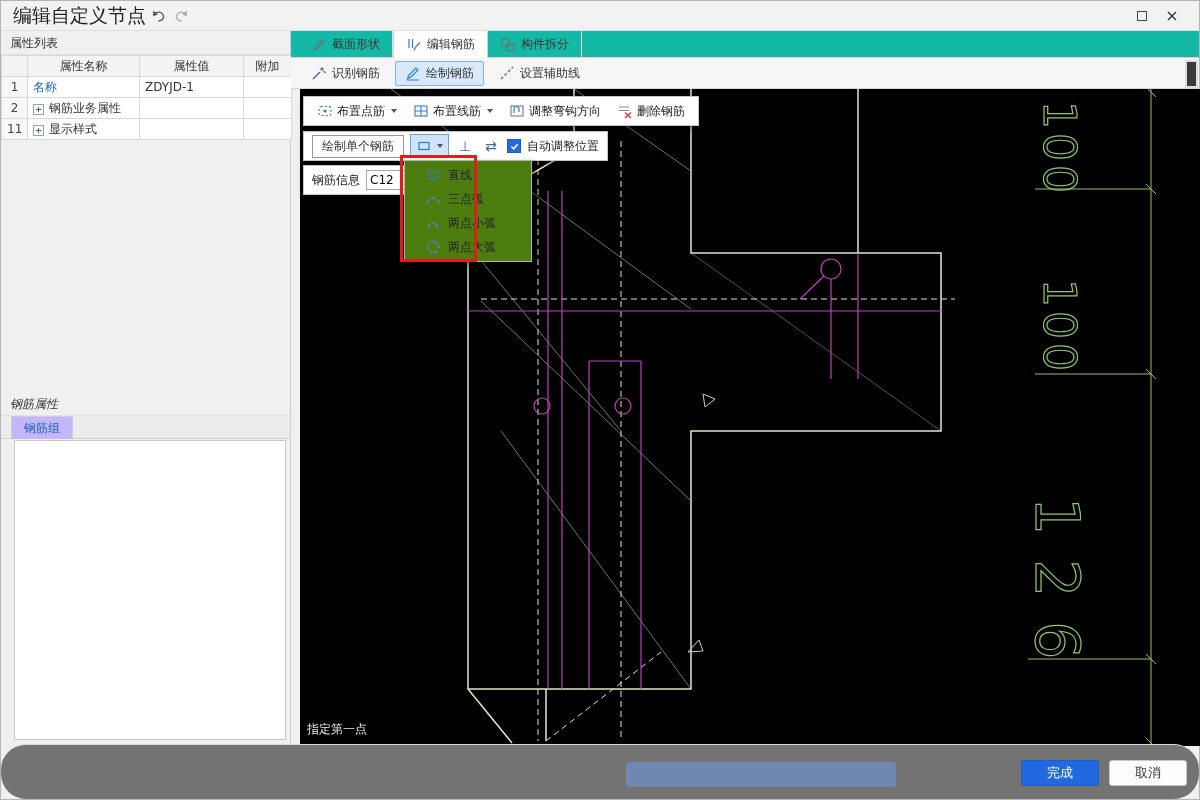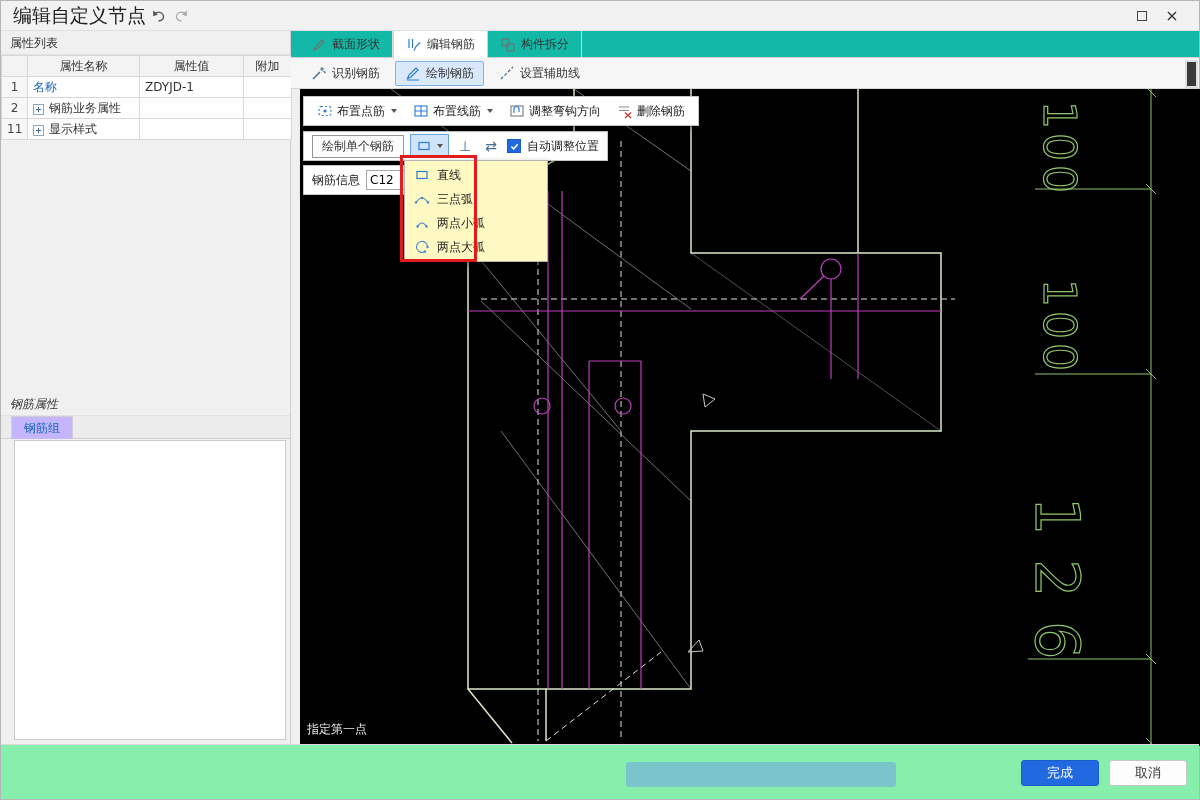--- a/index.html
+++ b/index.html
@@ -67,27 +67,27 @@
   .btn-bordered { display:flex; align-items:center; padding:0 9px; height:23px; border:1px solid #979797; background:#fdfdfd; font-size:12px; }
   .toggle-open { display:flex; align-items:center; gap:3px; padding:0 5px; height:24px; background:#cfe4f8; border:1px solid #66a3d8; }
   .mini-iconbtn { display:flex; align-items:center; justify-content:center; width:20px; height:22px; font-size:14px; color:#4a6b8a; }
   .checkbox { width:14px; height:14px; background:#2069e0; border:1px solid #1b5ec9; display:flex; align-items:center; justify-content:center; }
   .checkbox svg { width:11px; height:11px; }
   .chk-label { font-size:12px; color:#222; }
 
   .info-label { font-size:12px; color:#222; }
   .info-input { width:44px; height:20px; border:1px solid #a8a8a8; padding:0 3px; font-size:12px; font-family:inherit; }
 
-  .dropdown-menu { position:absolute; left:104px; top:71px; width:144px; background:#fef9c3; border:1px solid #b3b3b3; box-shadow:2px 3px 6px rgba(0,0,0,.45); padding:2px 0; z-index:20; }
+  .dropdown-menu { position:absolute; left:104px; top:71px; width:128px; background:#4d7c0f; border:1px solid #b3b3b3; box-shadow:2px 3px 6px rgba(0,0,0,.45); padding:2px 11px; z-index:20; }
   .menu-item { display:flex; align-items:center; gap:7px; height:24px; padding:0 9px; font-size:12px; color:#222; }
 
   .red-annotation { position:absolute; left:100px; top:66px; width:77px; height:107px; border:3px solid #e31b1b; z-index:30; pointer-events:none; }
 
   
-  .footer { position:absolute; left:0; bottom:0; width:100%; height:55px; background:#86efac; border-top:1px solid #dadada; }
+  .footer { position:absolute; left:0; bottom:0; width:100%; height:55px; background:#737373; border-top:1px solid #dadada;border-radius:25px; }
   .toast { position:absolute; left:625px; top:17px; width:270px; height:25px; background:rgba(110,155,235,.5); border-radius:3px; }
   .btn-finish { position:absolute; left:1020px; top:15px; width:78px; height:26px; background:#2069e0; color:#fff; border:1px solid #1b5ec9; border-radius:3px; font-size:13px; display:flex; align-items:center; justify-content:center; }
   .btn-cancel { position:absolute; left:1108px; top:15px; width:78px; height:26px; background:#fdfdfd; color:#333; border:1px solid #c6c6c6; border-radius:3px; font-size:13px; display:flex; align-items:center; justify-content:center; }
 </style>
 </head>
 <body>
 
 <div class="window">
 
   <div class="titlebar">

